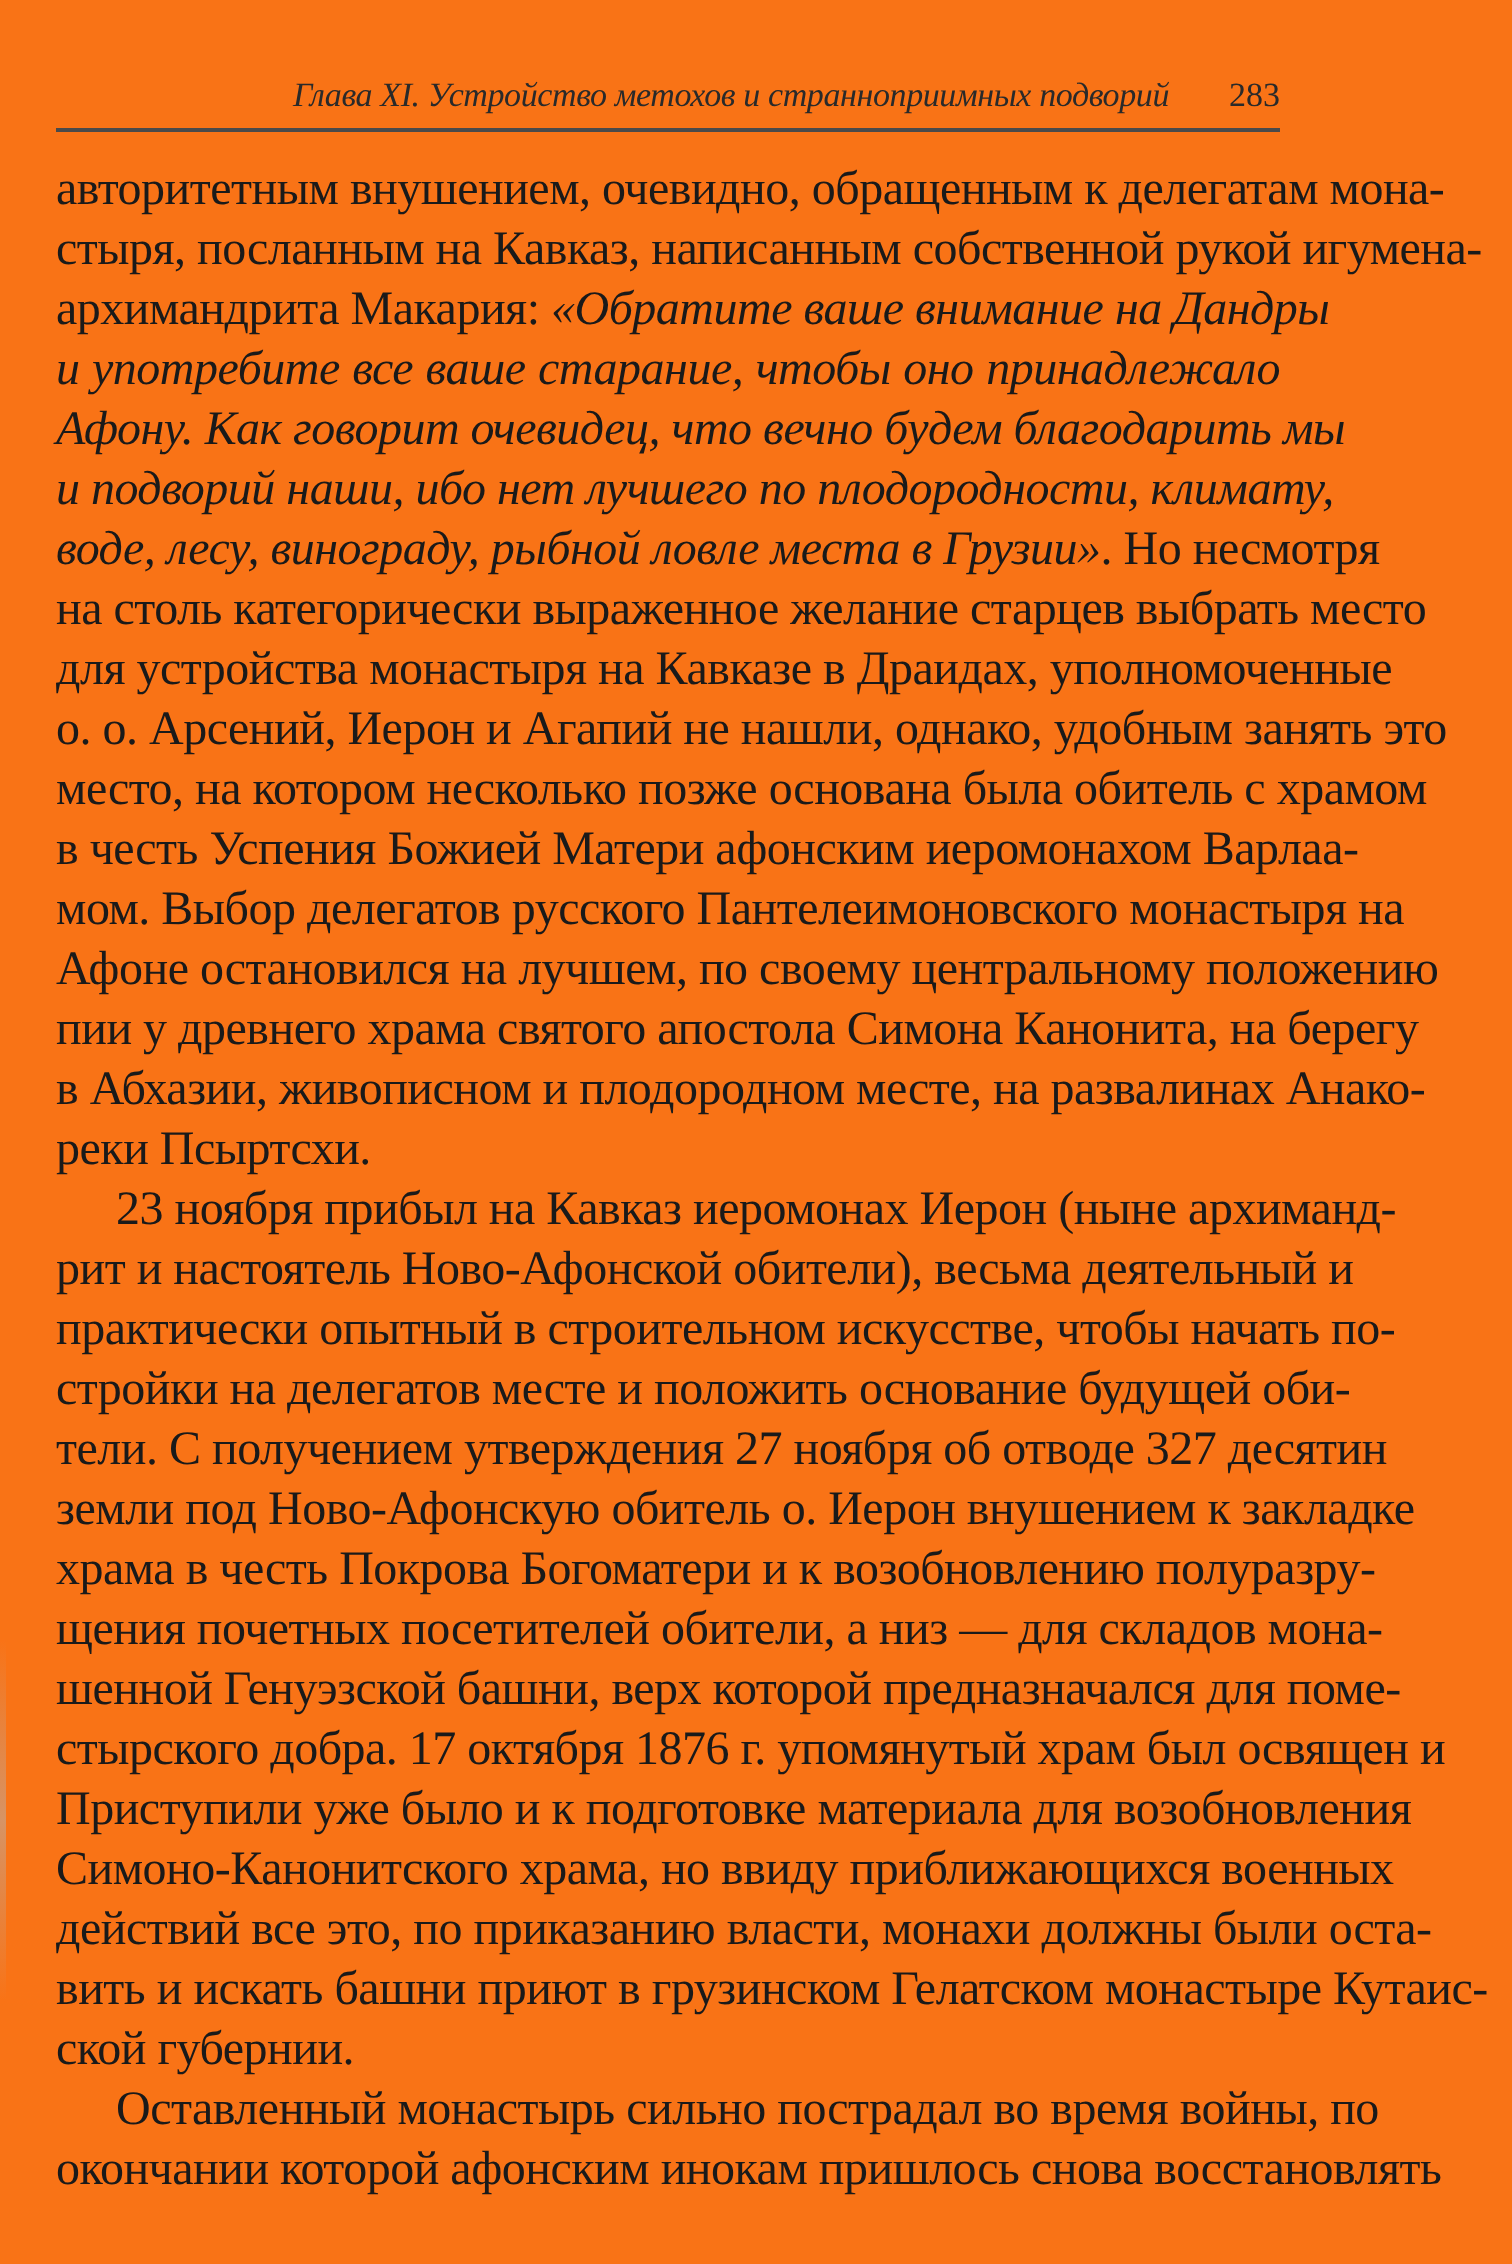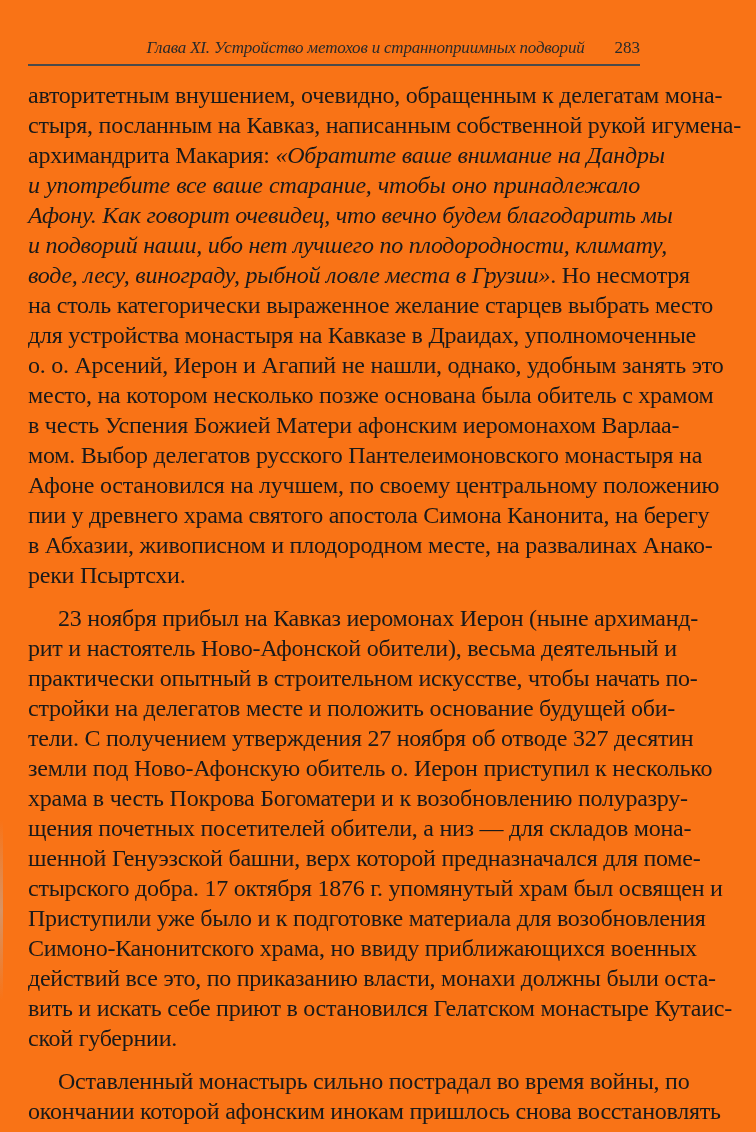--- a/index.html
+++ b/index.html
@@ -66,21 +66,20 @@
       text-align: justify;
       text-align-last: justify;
       letter-spacing: -0.25px;
     }
     .line.last {
       text-align-last: left;
     }
     .line.indent {
       padding-left: 30px;
       box-sizing: border-box;
-      margin-top: 13px;
     }
     .line .ital {
       font-style: italic;
     }
     .scan-edge {
       position: absolute;
       left: 0;
       top: 820px;
       width: 3px;
       height: 180px;
@@ -113,29 +112,29 @@
       <div class="line"><span>мом. Выбор делегатов русского Пантелеимоновского монастыря на</span></div>
       <div class="line"><span>Афоне остановился на лучшем, по своему центральному положению</span></div>
       <div class="line"><span>пии у древнего храма святого апостола Симона Канонита, на берегу</span></div>
       <div class="line"><span>в Абхазии, живописном и плодородном месте, на развалинах Анако-</span></div>
       <div class="line last"><span>реки Псыртсхи.</span></div>
       <div class="line indent"><span>23 ноября прибыл на Кавказ иеромонах Иерон (ныне архиманд-</span></div>
       <div class="line"><span>рит и настоятель Ново-Афонской обители), весьма деятельный и</span></div>
       <div class="line"><span>практически опытный в строительном искусстве, чтобы начать по-</span></div>
       <div class="line"><span>стройки на делегатов месте и положить основание будущей оби-</span></div>
       <div class="line"><span>тели. С получением утверждения 27 ноября об отводе 327 десятин</span></div>
-      <div class="line"><span>земли под Ново-Афонскую обитель о. Иерон приступил к несколько</span></div>
+      <div class="line"><span>земли под Ново-Афонскую обитель о. Иерон внушением к закладке</span></div>
       <div class="line"><span>храма в честь Покрова Богоматери и к возобновлению полуразру-</span></div>
       <div class="line"><span>щения почетных посетителей обители, а низ — для складов мона-</span></div>
       <div class="line"><span>шенной Генуэзской башни, верх которой предназначался для поме-</span></div>
       <div class="line"><span>стырского добра. 17 октября 1876 г. упомянутый храм был освящен и</span></div>
       <div class="line"><span>Приступили уже было и к подготовке материала для возобновления</span></div>
       <div class="line"><span>Симоно-Канонитского храма, но ввиду приближающихся военных</span></div>
       <div class="line"><span>действий все это, по приказанию власти, монахи должны были оста-</span></div>
-      <div class="line"><span>вить и искать себе приют в остановился Гелатском монастыре Кутаис-</span></div>
+      <div class="line"><span>вить и искать башни приют в грузинском Гелатском монастыре Кутаис-</span></div>
       <div class="line last"><span>ской губернии.</span></div>
       <div class="line indent"><span>Оставленный монастырь сильно пострадал во время войны, по</span></div>
       <div class="line"><span>окончании которой афонским инокам пришлось снова восстановлять</span></div>
       <div class="line"></div>
     </div>
 
   <div class="scan-edge"></div>
 </div>
 
 </body></html>

